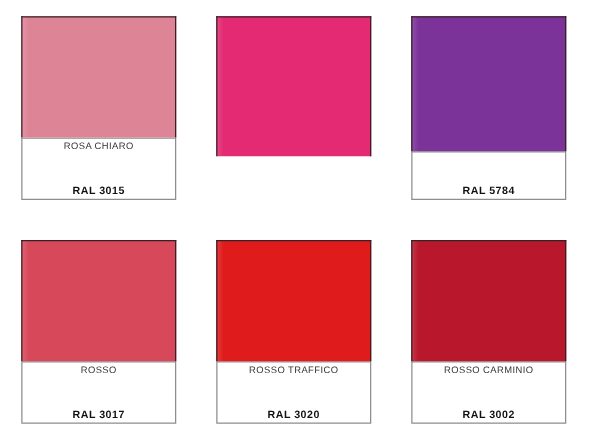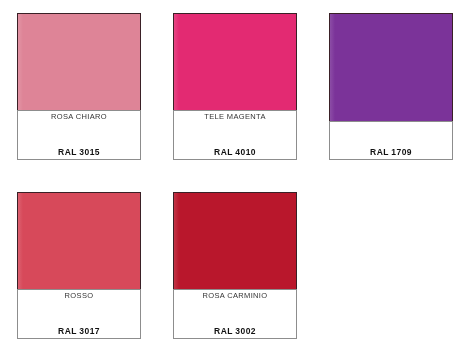--- a/index.html
+++ b/index.html
@@ -101,44 +101,47 @@
     <div class="swatch-card">
       <div class="swatch-color" style="background-color:#de8497;"></div>
       <div class="swatch-label">
         <div class="swatch-name">ROSA CHIARO</div>
         <div class="swatch-code">RAL 3015</div>
       </div>
     </div>
 
     <div class="swatch-card">
       <div class="swatch-color" style="background-color:#e32a72;"></div>
-      <div class="swatch-label">
-        <div class="swatch-name">TELE MAGENTA</div>
-        <div class="swatch-code">RAL 4010</div>
-      </div>
     </div>
 
     <div class="swatch-card">
       <div class="swatch-color" style="background-color:#7b3399;"></div>
       <div class="swatch-label">
-        <div class="swatch-code">RAL 1709</div>
+        <div class="swatch-code">RAL 5784</div>
       </div>
     </div>
 
     <div class="swatch-card">
       <div class="swatch-color" style="background-color:#d7495a;"></div>
       <div class="swatch-label">
         <div class="swatch-name">ROSSO</div>
         <div class="swatch-code">RAL 3017</div>
       </div>
     </div>
 
+    <div class="swatch-card">
+      <div class="swatch-color" style="background-color:#e01b1b;"></div>
+      <div class="swatch-label">
+        <div class="swatch-name">ROSSO TRAFFICO</div>
+        <div class="swatch-code">RAL 3020</div>
+      </div>
+    </div>
 
     <div class="swatch-card">
       <div class="swatch-color" style="background-color:#b9172c;"></div>
       <div class="swatch-label">
-        <div class="swatch-name">ROSA CARMINIO</div>
+        <div class="swatch-name">ROSSO CARMINIO</div>
         <div class="swatch-code">RAL 3002</div>
       </div>
     </div>
 
   </div>
 </div>
 
 </body></html>

